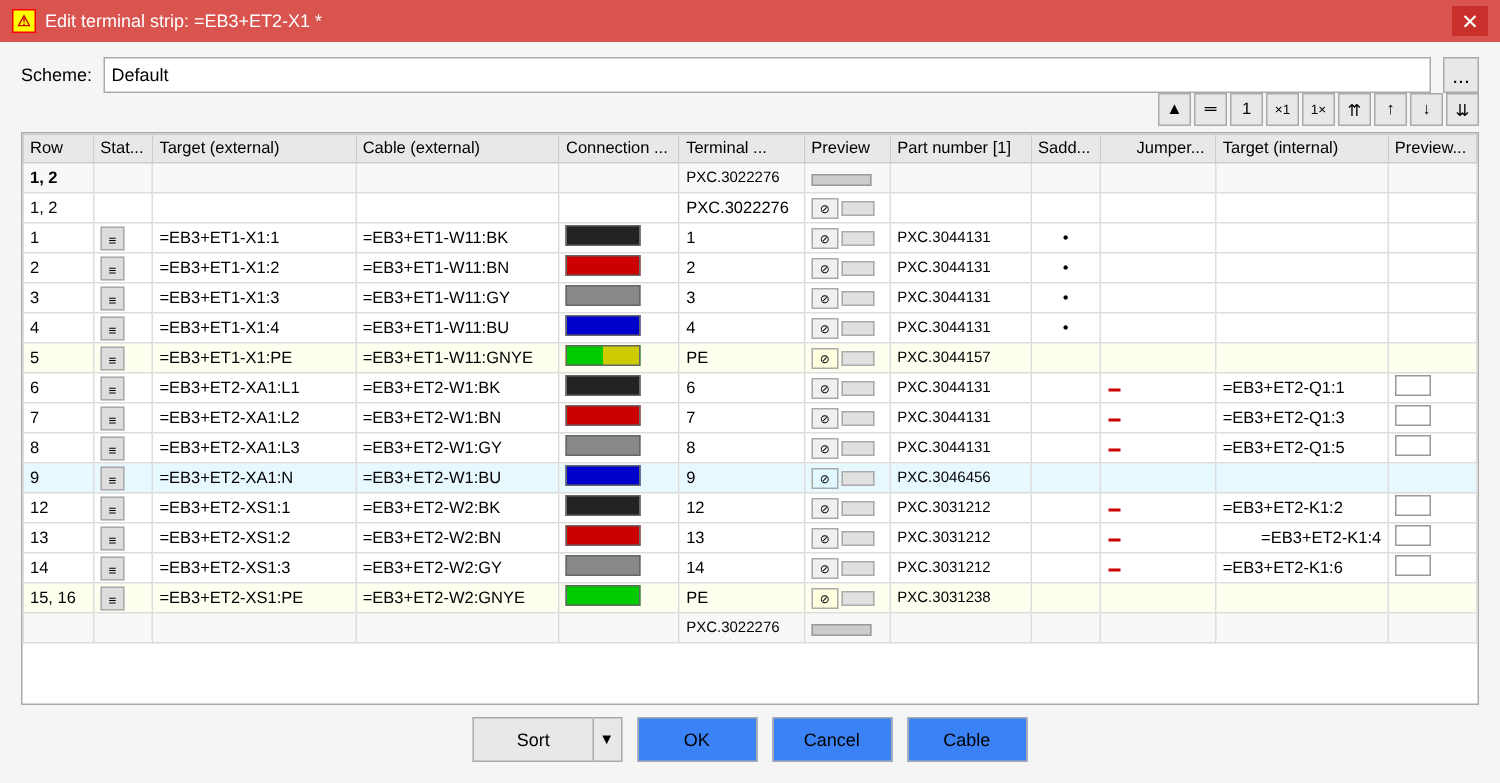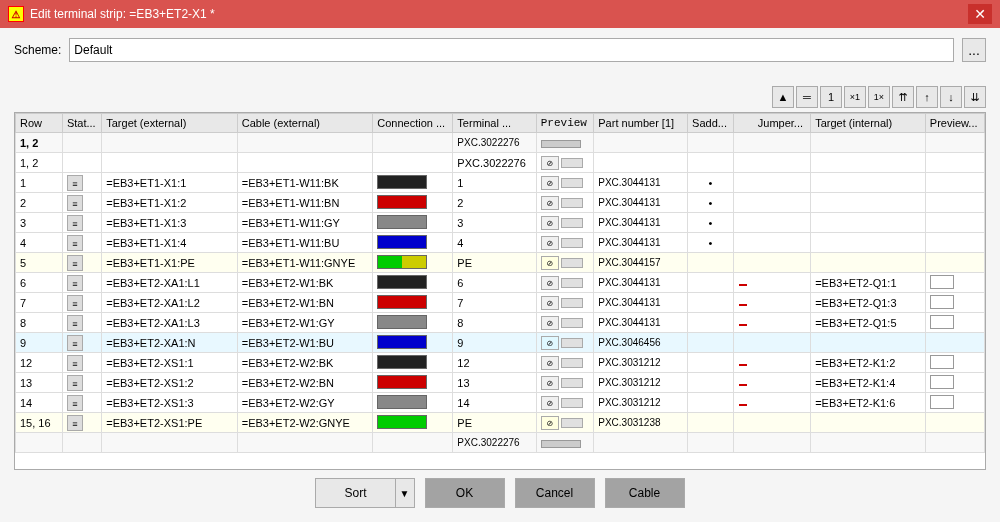--- a/index.html
+++ b/index.html
@@ -13,21 +13,21 @@
       justify-content: space-between;
       padding: 4px 8px;
       height: 28px;
     }
     .title-bar-left { display: flex; align-items: center; gap: 6px; }
     .title-bar-icon { width: 16px; height: 16px; background: #ff0; border: 1px solid #f00; display: flex; align-items: center; justify-content: center; font-size: 10px; font-weight: bold; color: #c00; }
     .title-bar-close { background: #c9302c; border: none; color: white; cursor: pointer; width: 24px; height: 20px; font-size: 14px; display: flex; align-items: center; justify-content: center; }
 
     .dialog-body { background: #f5f5f5; padding: 10px 14px; height: calc(522px - 28px); display: flex; flex-direction: column; }
 
-    .scheme-row { display: flex; align-items: center; gap: 8px; margin-bottom: 24px; }
+    .scheme-row { display: flex; align-items: center; gap: 8px; margin-bottom: 0; }
     .scheme-select { flex: 1; height: 24px; border: 1px solid #aaa; background: white; padding: 0 4px; font-size: 12px; appearance: none; }
     .scheme-select-wrap { flex: 1; position: relative; display: flex; }
     .scheme-select-wrap select { flex: 1; }
     .scheme-dots-btn { width: 24px; height: 24px; border: 1px solid #aaa; background: #e8e8e8; cursor: pointer; display: flex; align-items: center; justify-content: center; font-size: 14px; }
 
     .toolbar { display: flex; justify-content: flex-end; gap: 2px; margin-bottom: 4px; }
     .toolbar-btn { width: 22px; height: 22px; border: 1px solid #aaa; background: #e8e8e8; cursor: pointer; display: flex; align-items: center; justify-content: center; font-size: 11px; }
 
     .table-wrap { flex: 1; overflow: auto; border: 1px solid #aaa; background: white; }
     table { border-collapse: collapse; width: 100%; font-size: 11px; }
@@ -43,21 +43,21 @@
       z-index: 1;
     }
     tbody td {
       border: 1px solid #ddd;
       padding: 1px 4px;
       white-space: nowrap;
       height: 20px;
     }
 
     .footer { display: flex; justify-content: center; gap: 10px; padding: 8px 0 4px 0; }
-    .footer-btn { height: 30px; min-width: 80px; border: 1px solid #aaa; background: #a3a3a3; cursor: pointer; font-size: 12px; padding: 0 16px; }
+    .footer-btn { height: 30px; min-width: 80px; border: 1px solid #aaa; background: #3b82f6; cursor: pointer; font-size: 12px; padding: 0 16px; }
     .sort-btn { display: flex; align-items: center; gap: 0; }
     .sort-btn-main { height: 30px; min-width: 70px; border: 1px solid #aaa; background: #e8e8e8; cursor: pointer; font-size: 12px; padding: 0 28px; border-right: none; }
     .sort-btn-arrow { height: 30px; width: 20px; border: 1px solid #aaa; background: #e8e8e8; cursor: pointer; font-size: 10px; display: flex; align-items: center; justify-content: center; }
   </style>
 </head>
 <body>
 
 <div class="title-bar">
   <div class="title-bar-left">
     <div class="title-bar-icon">⚠</div>
@@ -93,21 +93,21 @@
   <div class="table-wrap">
     <table>
       <thead>
         <tr>
           <th style="width:45px;">Row</th>
           <th style="width:35px;">Stat...</th>
           <th style="width:130px;">Target (external)</th>
           <th style="width:130px;">Cable (external)</th>
           <th style="width:70px;">Connection ...</th>
           <th style="width:80px;">Terminal ...</th>
-          <th style="width:55px;font-family:Liberation Mono, monospace;">Preview</th>
+          <th style="width:55px;">Preview</th>
           <th style="width:90px;">Part number [1]</th>
           <th style="width:35px;">Sadd...</th>
           <th style="width:50px;padding-left:24px;">Jumper...</th>
           <th style="width:110px;">Target (internal)</th>
           <th style="width:50px;">Preview...</th>
         </tr>
       </thead>
       <tbody id="table-body">
 
         <tr style="background:#f8f8f8;">
@@ -320,21 +320,21 @@
             <td>=EB3+ET2-W2:BN</td>
             <td><div style="width: 50px; height: 14px; border: 1px solid rgb(102, 102, 102); display: inline-block; background: rgb(204, 0, 0);"></div></td>
             <td>13</td>
             <td><span style="display:inline-flex;align-items:center;gap:2px;">
                 <span style="width:18px;height:14px;border:1px solid #aaa;background:#f0f0f0;display:inline-block;text-align:center;line-height:14px;font-size:8px;">⊘</span>
                 <span style="width:22px;height:10px;background:#e0e0e0;border:1px solid #aaa;display:inline-block;"></span>
               </span></td>
             <td style="font-size: 10px;">PXC.3031212</td>
             <td style="text-align: center;"></td>
             <td><span style="display:inline-block;width:8px;height:2px;background:#cc0000;margin:1px;"></span></td>
-            <td style="font-size: 11px;">=EB3+ET2-K1:4</td>
+            <td style="font-size: 11px; text-align: right;">=EB3+ET2-K1:4</td>
             <td><span style="display:inline-block;width:24px;height:14px;border:1px solid #999;background:white;"></span></td>
           </tr>
           <tr>
             <td>14</td>
             <td><span style="display:inline-block;width:16px;height:16px;background:#ddd;border:1px solid #aaa;font-size:9px;text-align:center;line-height:16px;">≡</span></td>
             <td>=EB3+ET2-XS1:3</td>
             <td>=EB3+ET2-W2:GY</td>
             <td><div style="width: 50px; height: 14px; border: 1px solid rgb(102, 102, 102); display: inline-block; background: rgb(136, 136, 136);"></div></td>
             <td>14</td>
             <td><span style="display:inline-flex;align-items:center;gap:2px;">

